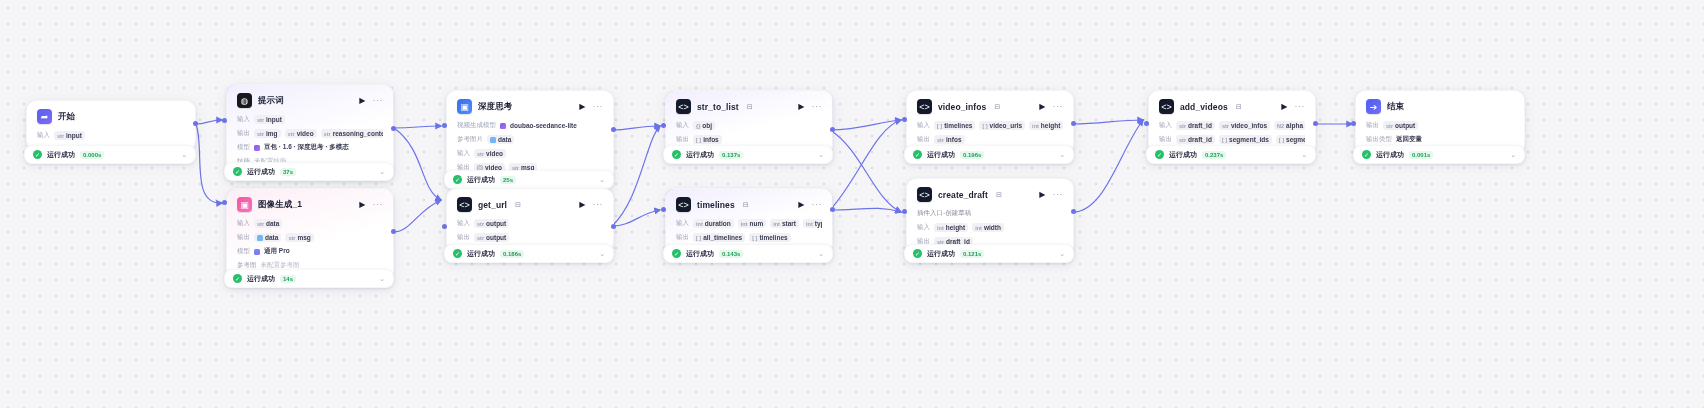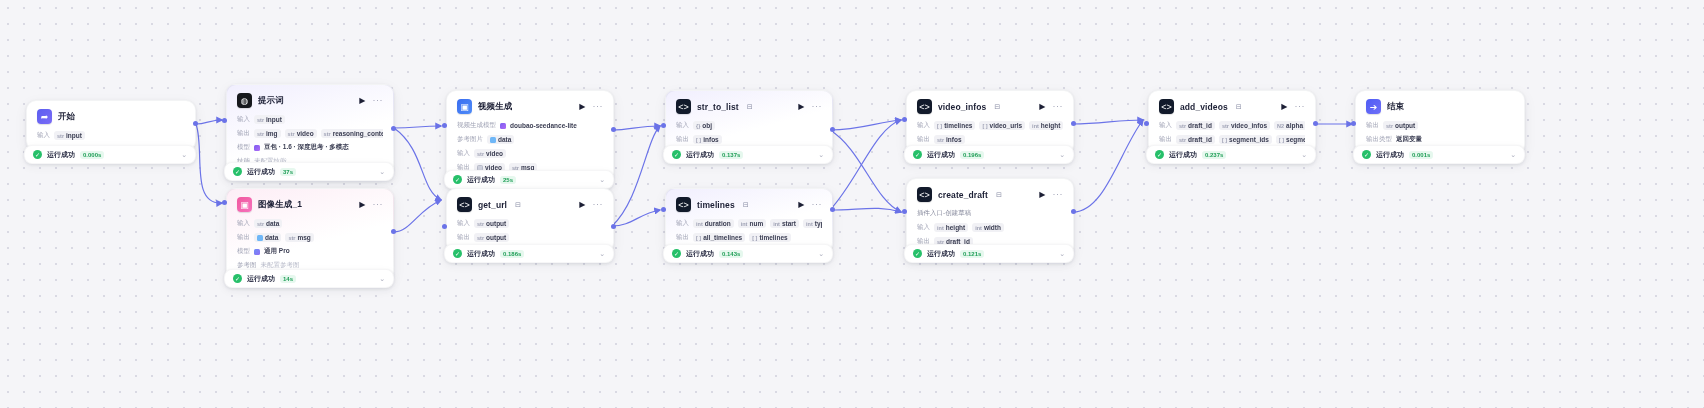--- a/index.html
+++ b/index.html
@@ -240,21 +240,21 @@
   <div class="status" style="left:224px; top:269px; width:170px;">
     <span class="check">✓</span>
     <span class="status-text">运行成功</span>
     <span class="time-pill">14s</span>
     <span class="chev">⌄</span>
   </div>
 
   <div class="node plain" style="left:446px; top:90px; width:168px;">
     <div class="node-head">
       <span class="node-icon ic-vid">▣</span>
-      <span class="node-title">视频生成</span>
+      <span class="node-title">深度思考</span>
       <span class="head-actions">
         <span class="play-ic">▶</span>
         <span class="dots-ic">···</span>
       </span>
     </div>
     <div class="node-body">
       <div class="row">
         <span class="row-label">视频生成模型</span>
         <span class="mini-sq sq-doub"></span>
         <span class="plain-txt">doubao-seedance-lite</span>

